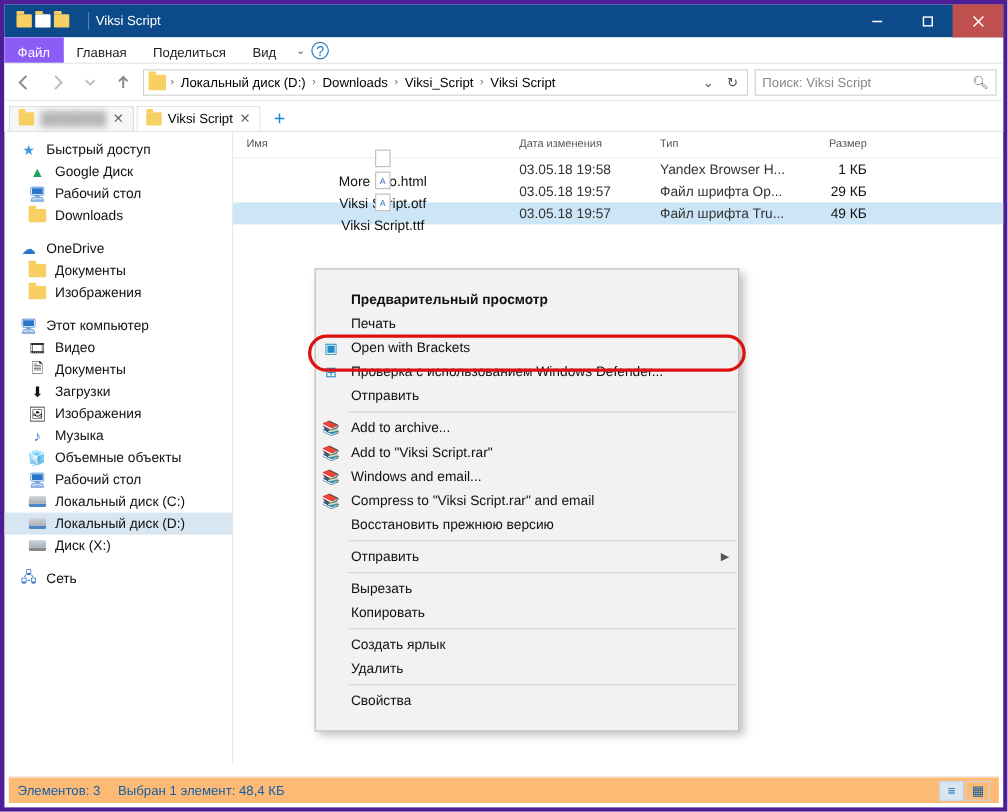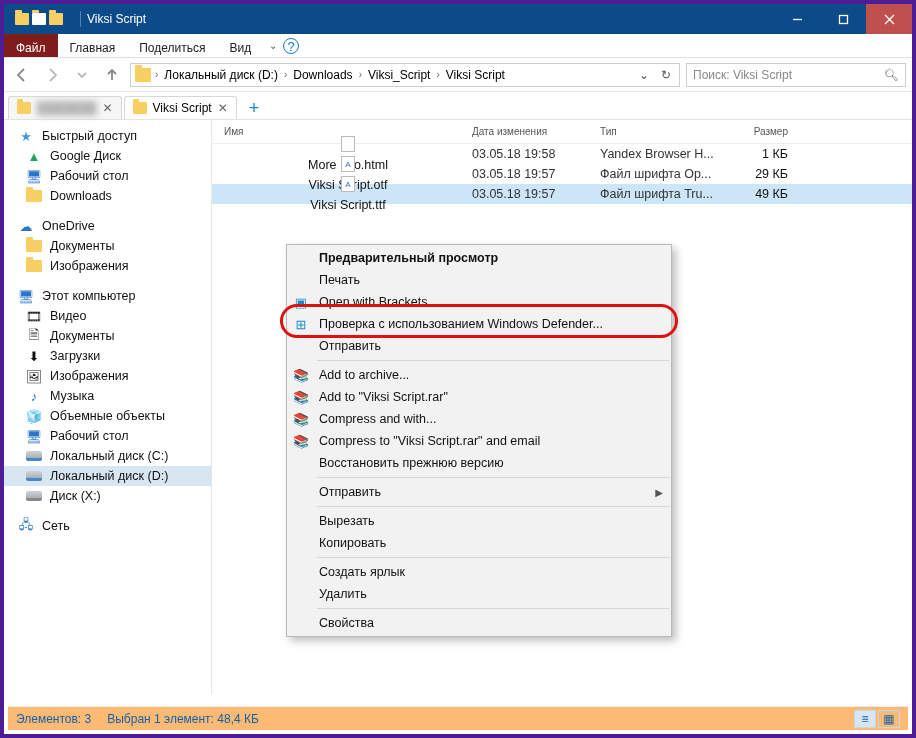--- a/index.html
+++ b/index.html
@@ -12,21 +12,21 @@
   .folders-ic .f.w { background:#fff; }
   .titlebar .sep { width:1px; height:16px; background: rgba(255,255,255,.3); margin:0 6px; }
   .title-text { font-size: 12px; flex: 1; }
   .winbtns { display:flex; }
   .winbtn { width:46px; height:30px; display:flex; align-items:center; justify-content:center; font-size:11px; color:#fff; }
   .winbtn.close { background:#c0504d; }
   .winbtn svg { width:11px; height:11px; stroke:#fff; stroke-width:1.3; fill:none; }
 
   .ribbon-tabs { height:24px; background:#fff; border-bottom:1px solid #e0e0e0; display:flex; align-items:stretch; }
   .rt { font-size:12px; padding: 4px 12px 0 12px; color:#222; display:flex; align-items:center; }
-  .rt.file { background:#7f1d1d; color:#fff; }
+  .rt.file { background:#8b5cf6; color:#fff; }
   .ribbon-help { margin-left:auto; width:28px; display:flex; align-items:center; justify-content:center; color:#1879c4; font-size:13px; border:1px solid #1879c4; border-radius:50%; height:16px; width:16px; margin:4px 8px 0 0; }
   .ribbon-expand { width:20px; display:flex; align-items:center; justify-content:center; font-size:10px; color:#555; }
 
   .addressbar { height:34px; background:#fff; display:flex; align-items:center; padding:4px 6px; border-bottom:1px solid #e8e8e8; gap:6px; }
   .navbtn { width:24px; height:24px; display:flex; align-items:center; justify-content:center; color:#8a8a8a; }
   .navbtn.disabled { color:#bcbcbc; }
   .navbtn svg { width:16px; height:16px; stroke:currentColor; stroke-width:1.8; fill:none; }
   .address { flex:1; height:24px; border:1px solid #cfcfcf; display:flex; align-items:center; font-size:12px; padding:0 2px; gap:2px; }
   .address .bc-ic { width:16px; height:14px; background:#f8cf62; border-radius:1px; margin:0 2px; position:relative;}
   .address .bc-ic::before { content:""; position:absolute; top:-3px; left:0; width:7px; height:3px; background:#f8cf62; border-radius:1px 1px 0 0;}
@@ -73,21 +73,21 @@
   .filerow .fd { width:128px; color:#333;}
   .filerow .ft { width:130px; color:#333; overflow:hidden; white-space:nowrap; text-overflow:ellipsis;}
   .filerow .fs { width:70px; text-align:right; padding-right:12px;}
   .file-ic { width:14px; height:16px; background:#fff; border:1px solid #bbb; font-size:8px; display:flex; align-items:center; justify-content:center; color:#2a74c9; }
 
   .statusbar { position:absolute; bottom:4px; left:4px; right:4px; height:24px; background:#fdba74; border-top:1px solid #ececec; display:flex; align-items:center; font-size:12px; color:#1560a8; padding:0 8px; }
   .viewsw { margin-left:auto; display:flex; gap:2px;}
   .vbtn { width:22px; height:18px; border:1px solid #c5d7ea; display:flex; align-items:center; justify-content:center;}
   .vbtn.active { background:#d8e6f2; }
 
-  .ctxmenu { position:absolute; left:282px; top:240px; width:386px; background:#f2f2f2; border:1px solid #b8b8b8; box-shadow: 4px 4px 8px rgba(0,0,0,0.25); font-size:12.5px; padding:2px 0; z-index:10;}
+  .ctxmenu { position:absolute; left:282px; top:240px; width:386px; background:#f2f2f2; border:1px solid #b8b8b8; box-shadow: 4px 4px 8px rgba(0,0,0,0.25); font-size:12.5px; padding:16px 0; z-index:10;}
   .ctx-row { display:flex; align-items:center; height:22px; padding:0 8px 0 4px; gap:8px; color:#111;}
   .ctx-row .ci { width:20px; display:flex; justify-content:center; font-size:13px;}
   .ctx-row .arrow { margin-left:auto; font-size:10px; color:#555;}
   .ctx-row.bold { font-weight:600;}
   .ctx-sep { height:1px; background:#d4d4d4; margin:3px 2px 3px 30px;}
   .ctx-row.hl { background:#fff; }
   .callout { position:absolute; left:276px; top:300px; width:398px; height:34px; border:3.5px solid #d11; border-radius:18px; z-index:11; pointer-events:none;}
   .shield { width:14px; height:14px; }
 </style>
 </head>
@@ -344,21 +344,21 @@
     <div class="ctx-row">
         <span class="ci">📚</span>
         <span>Add to archive...</span>
       </div>
     <div class="ctx-row">
         <span class="ci">📚</span>
         <span>Add to "Viksi Script.rar"</span>
       </div>
     <div class="ctx-row">
         <span class="ci">📚</span>
-        <span>Compress and with...</span>
+        <span>Windows and email...</span>
       </div>
     <div class="ctx-row">
         <span class="ci">📚</span>
         <span>Compress to "Viksi Script.rar" and email</span>
       </div>
     <div class="ctx-row">
         <span class="ci"></span>
         <span>Восстановить прежнюю версию</span>
       </div>
     <div class="ctx-sep"></div>

